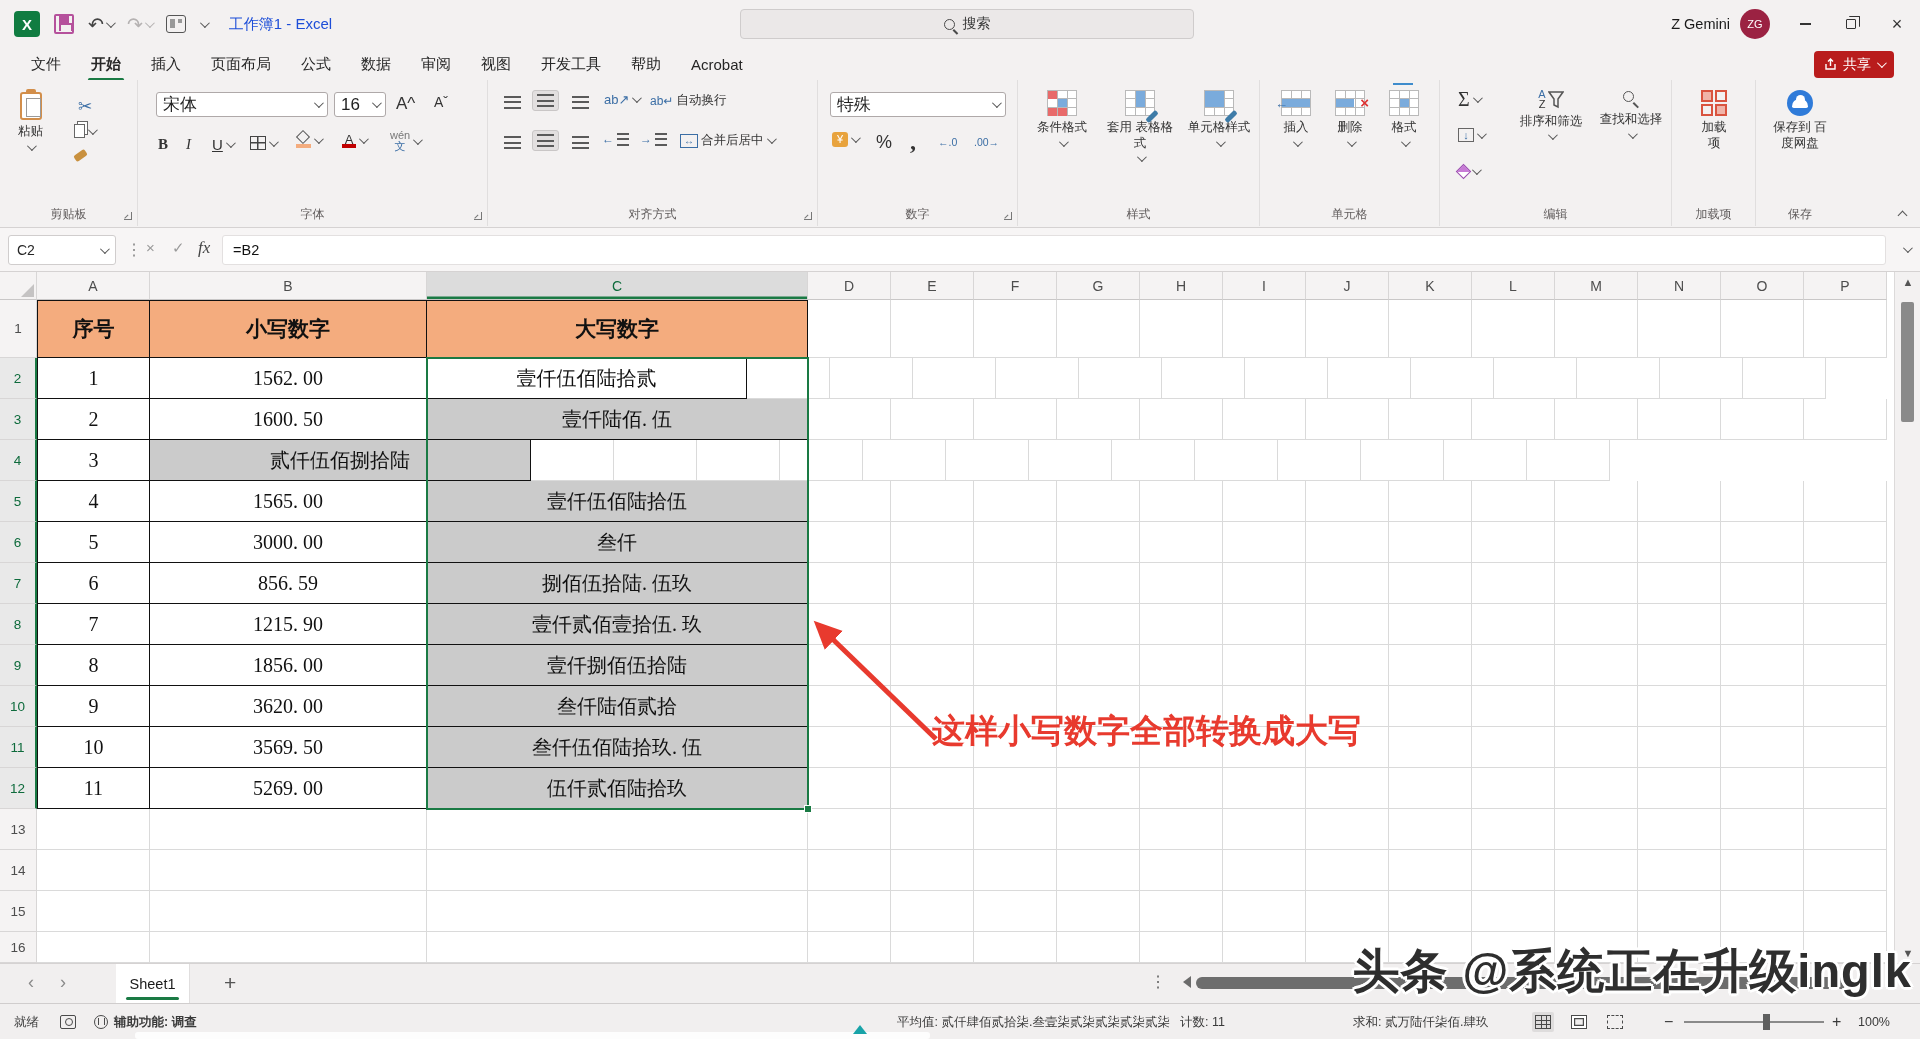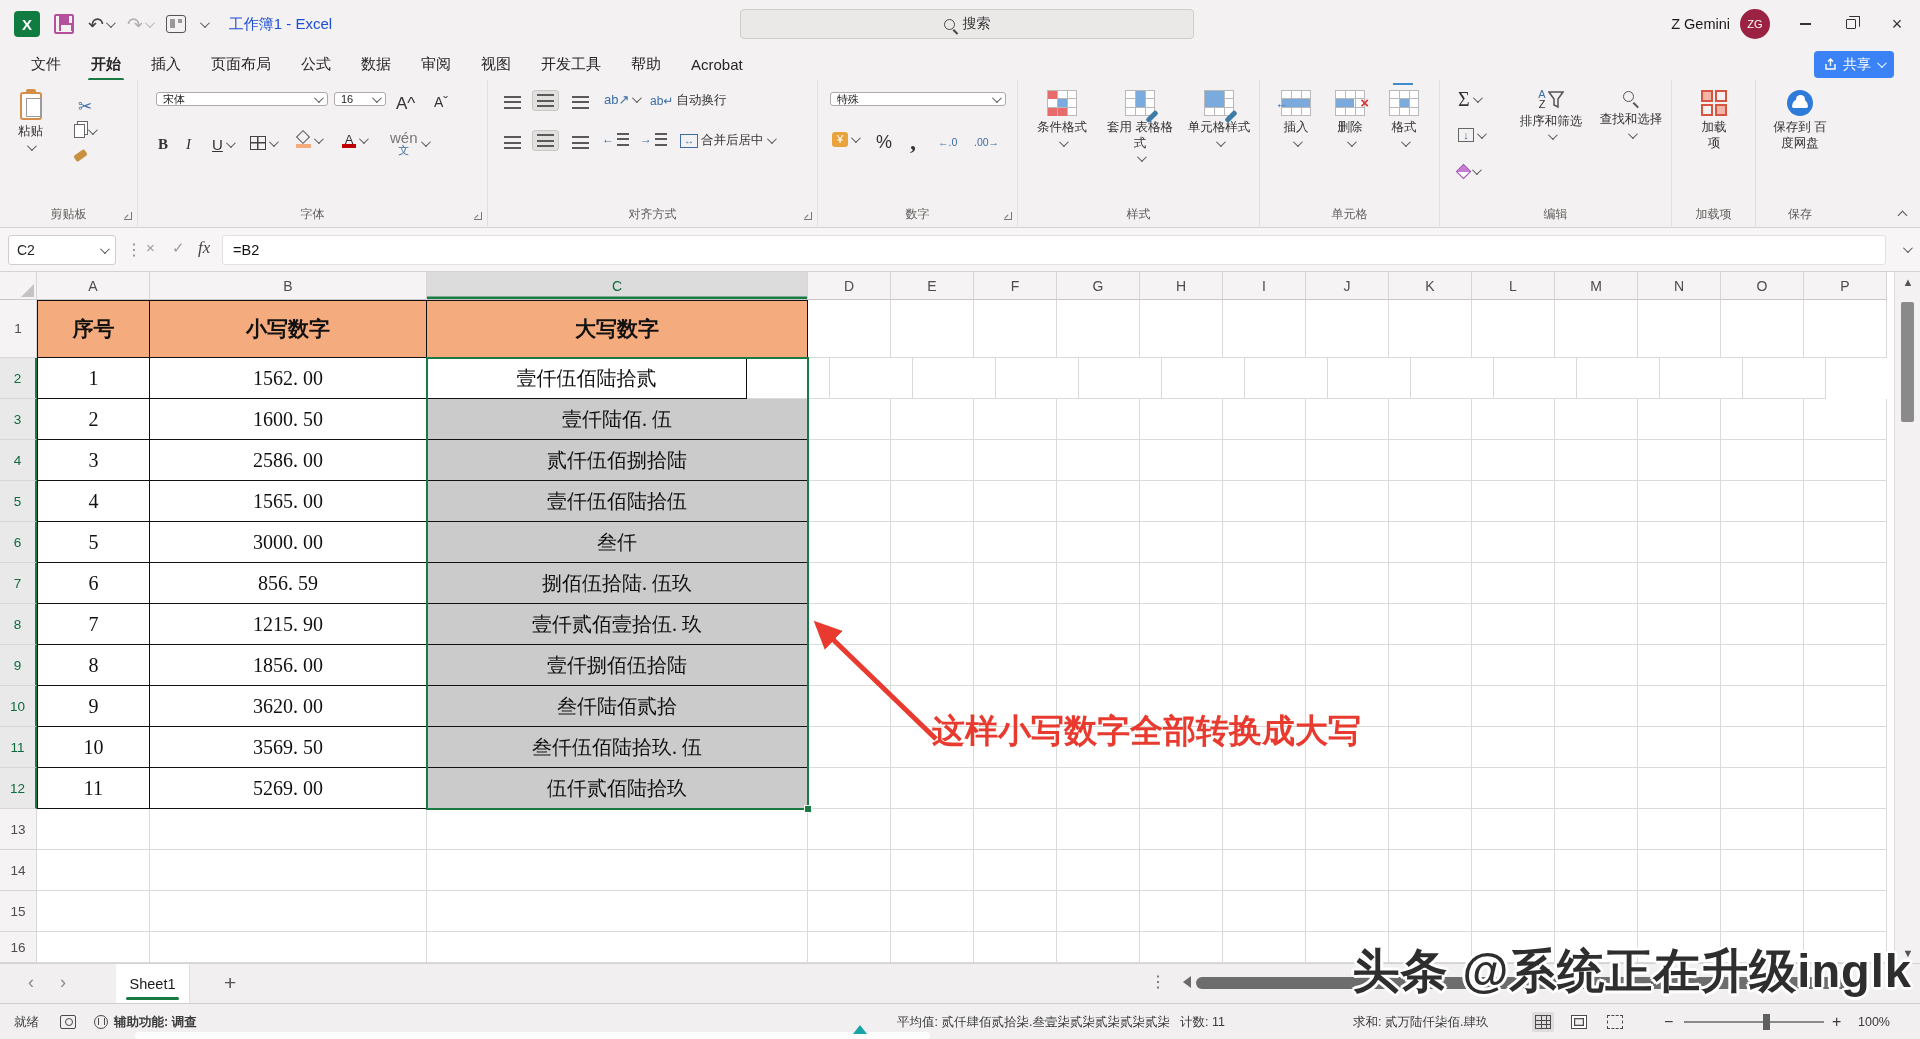--- a/index.html
+++ b/index.html
@@ -30,29 +30,29 @@
   .winbtns{position:absolute;right:0;top:0;height:48px;display:flex;}
   .winbtn{width:46px;height:48px;display:flex;align-items:center;justify-content:center;font-size:18px;color:#333;}
   .min-bar{width:11px;height:1.6px;background:#333;}
   .max-box{width:10px;height:10px;border:1.4px solid #333;border-radius:1px;position:relative;}
   .max-box:before{content:"";position:absolute;left:2px;top:-4px;width:10px;height:10px;border:1.4px solid #333;border-left:none;border-bottom:none;border-radius:1px;}
   
   #tabrow{position:absolute;left:0;top:48px;width:1920px;height:32px;display:flex;align-items:center;padding-left:18px;gap:4px;}
   .rtab{font-size:15px;color:#262626;padding:5px 13px;position:relative;}
   .rtab.active{font-weight:bold;}
   .rtab.active:after{content:"";position:absolute;left:10px;right:10px;bottom:-2px;height:3px;background:#1a7a44;border-radius:2px;}
-  #share-btn{position:absolute;right:26px;top:51px;height:27px;background:#3b82f6;color:#fff;border-radius:4px;display:flex;align-items:center;gap:6px;padding:0 10px;font-size:14px;}
+  #share-btn{position:absolute;right:26px;top:51px;height:27px;background:#b91c1c;color:#fff;border-radius:4px;display:flex;align-items:center;gap:6px;padding:0 10px;font-size:14px;}
   
   #ribbon{position:absolute;left:0;top:80px;width:1920px;height:148px;background:#f3f1f1;border-bottom:1px solid #d5d2d2;}
   .grp{position:absolute;top:0;height:146px;border-right:1px solid #e0dede;}
   .grp-label{position:absolute;bottom:3px;left:0;right:0;text-align:center;font-size:12px;color:#605c5c;}
   .dlg{position:absolute;bottom:6px;right:5px;width:8px;height:8px;border-right:1.4px solid #777;border-bottom:1.4px solid #777;}
   .dlg:before{content:"";position:absolute;right:2px;bottom:2px;width:5px;height:1.4px;background:#777;transform:rotate(-45deg);}
   .bigbtn{position:absolute;display:flex;flex-direction:column;align-items:center;gap:4px;font-size:12.5px;color:#333;text-align:center;line-height:1.25;}
-  .ff-box{position:absolute;display:flex;align-items:center;justify-content:space-between;background:#fff;border:1px solid #aFA9a9;border-radius:3px;font-size:11px;color:#222;padding:0 6px;height:14px;}
+  .ff-box{position:absolute;display:flex;align-items:center;justify-content:space-between;background:#fff;border:1px solid #aFA9a9;border-radius:3px;font-size:17px;color:#222;padding:0 6px;height:25px;}
   .mini{position:absolute;display:flex;align-items:center;gap:3px;font-size:15px;color:#333;}
   .bars{display:inline-block;width:17px;height:13px;background:repeating-linear-gradient(to bottom,#5a5a5a 0 2px,transparent 2px 5.5px);}
   .tglsel{background:#e2dfdf;border:1px solid #c9c6c6;border-radius:3px;padding:3px 4px;}
   .tgl{padding:4px 4px;}
   .gicon{position:relative;width:30px;height:26px;background:
     linear-gradient(#b9b9b9 0 0) 0 0/100% 1px no-repeat,
     linear-gradient(#b9b9b9 0 0) 0 100%/100% 1px no-repeat,
     linear-gradient(#b9b9b9 0 0) 0 8px/100% 1px no-repeat,
     linear-gradient(#b9b9b9 0 0) 0 17px/100% 1px no-repeat,
     linear-gradient(#b9b9b9 0 0) 0 0/1px 100% no-repeat,
@@ -238,21 +238,21 @@
           <span style="position:absolute;left:0;bottom:0;width:15px;height:4px;background:#f4ac7e;"></span>
         </span>
         <span class="chev"></span>
     </div>
     <div class="mini" style="left:204px;top:52px;">
       <span style="display:inline-block;position:relative;width:14px;height:16px;text-align:center;font-size:13px;"><span>A</span><span style="position:absolute;left:0;bottom:0;width:14px;height:4px;background:#c00000;"></span></span>
         <span class="chev"></span>
     </div>
     <div class="mini" style="left:252px;top:50px;">
       <span style="display:inline-block;text-align:center;line-height:1;">
-          <span style="font-size:15px;color:#777;display:block;">wén</span>
+          <span style="font-size:11px;color:#777;display:block;">wén</span>
           <span style="font-size:11px;color:#3b6ea5;display:block;">文</span>
         </span>
         <span class="chev"></span>
     </div>
     <div class="grp-label">字体</div>
     <div class="dlg"></div>
   </div>
 
   <div class="grp" style="left:488px;width:330px;">
     <div class="mini tgl" style="left:12px;top:12px;">
@@ -528,21 +528,20 @@
         <div class="cell" style="width: 83px;"></div>
         <div class="cell" style="width: 83px;"></div>
         <div class="cell" style="width: 83px;"></div>
         <div class="cell" style="width: 83px;"></div>
         <div class="cell" style="width: 83px;"></div>
         <div class="cell" style="width: 83px;"></div>
       </div>
       <div class="grow" style="height: 41px;">
         <div class="rowhdr sel">4</div>
         <div class="tbl left" style="width: 113px;">3</div>
-        <div class="tbl" style="width: 277px;">2586. 00</div>
         <div class="tbl c-sel" style="width: 381px;">贰仟伍佰捌拾陆</div>
         <div class="cell" style="width: 83px;"></div>
         <div class="cell" style="width: 83px;"></div>
         <div class="cell" style="width: 83px;"></div>
         <div class="cell" style="width: 83px;"></div>
         <div class="cell" style="width: 83px;"></div>
         <div class="cell" style="width: 83px;"></div>
         <div class="cell" style="width: 83px;"></div>
         <div class="cell" style="width: 83px;"></div>
         <div class="cell" style="width: 83px;"></div>

